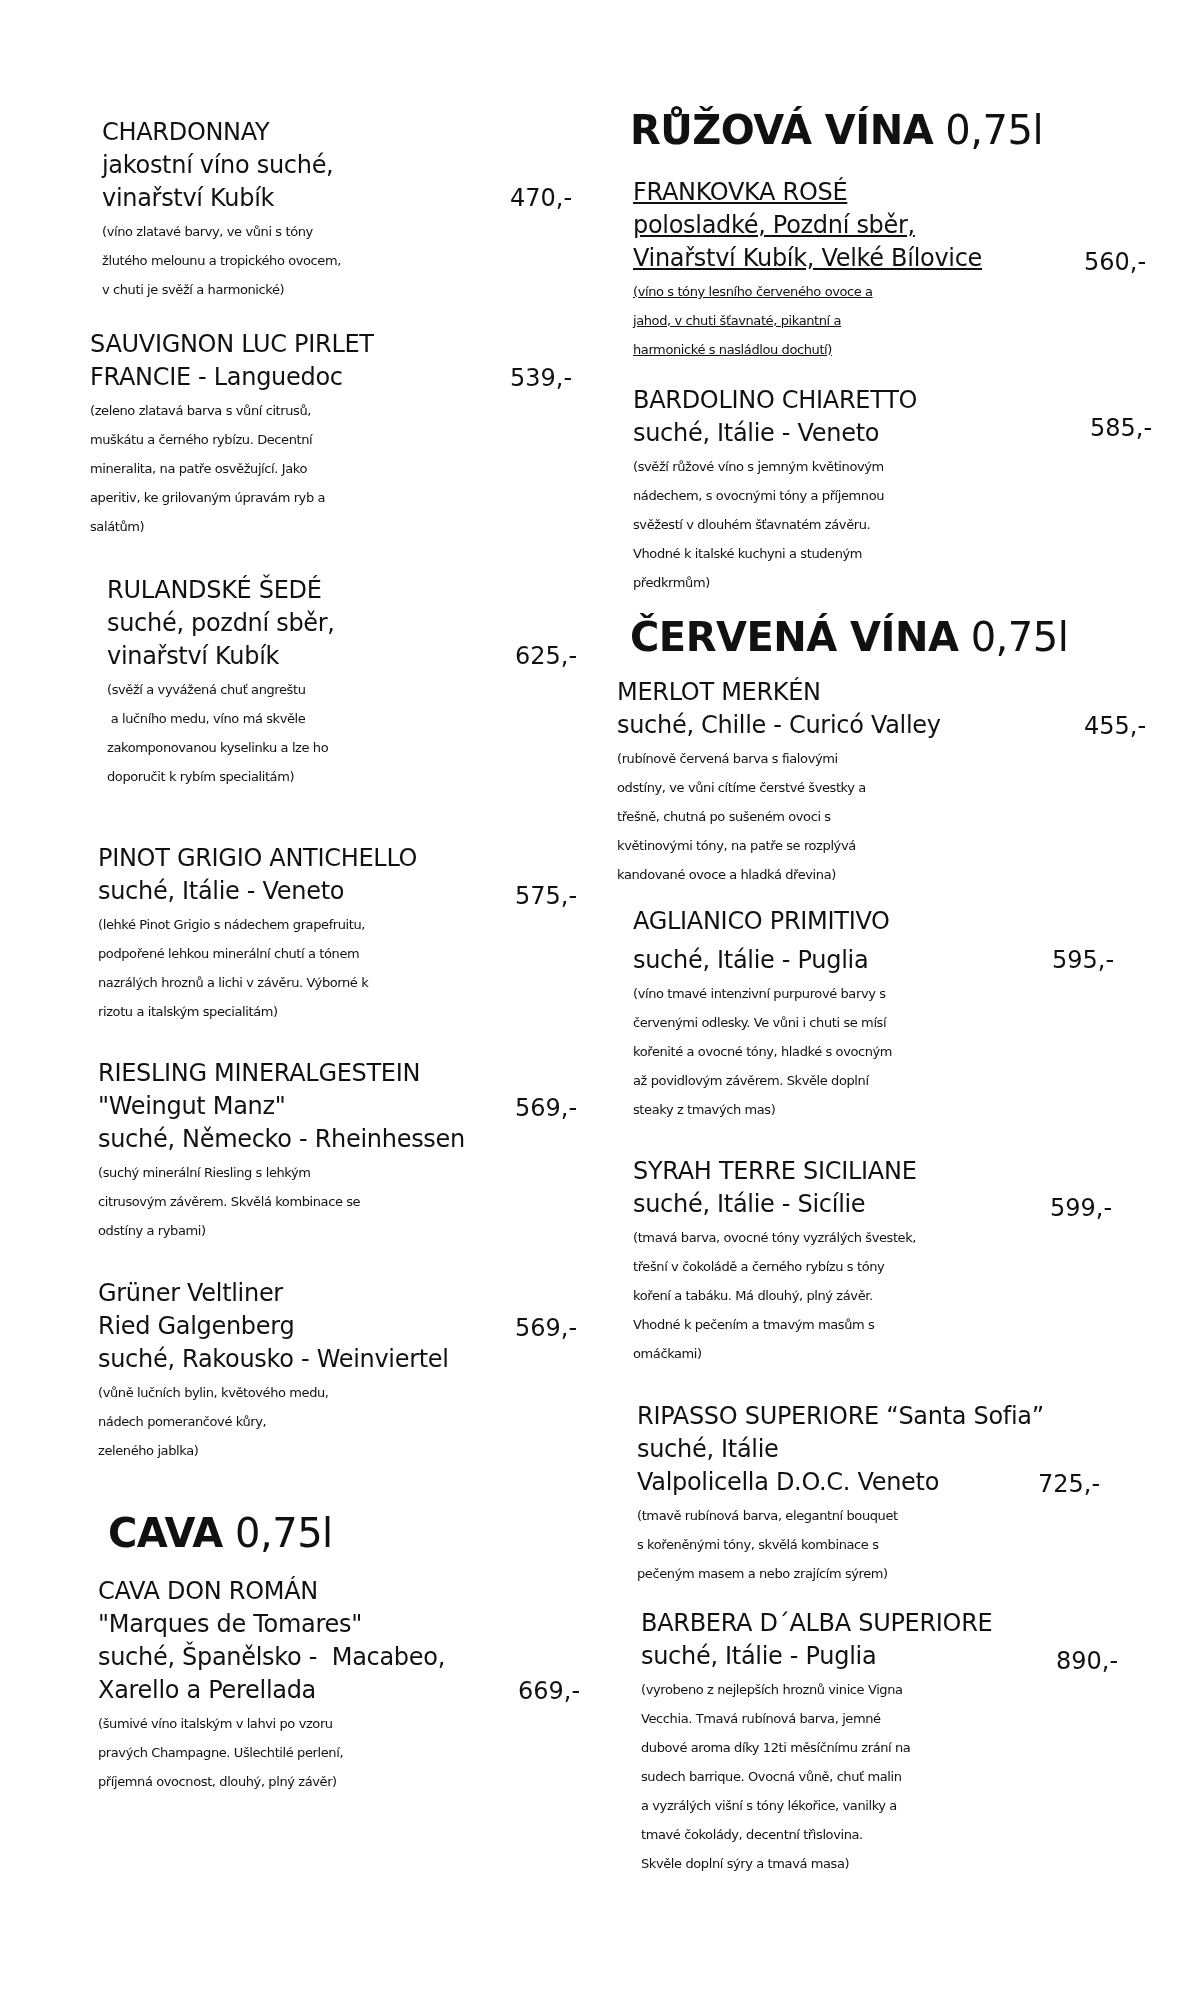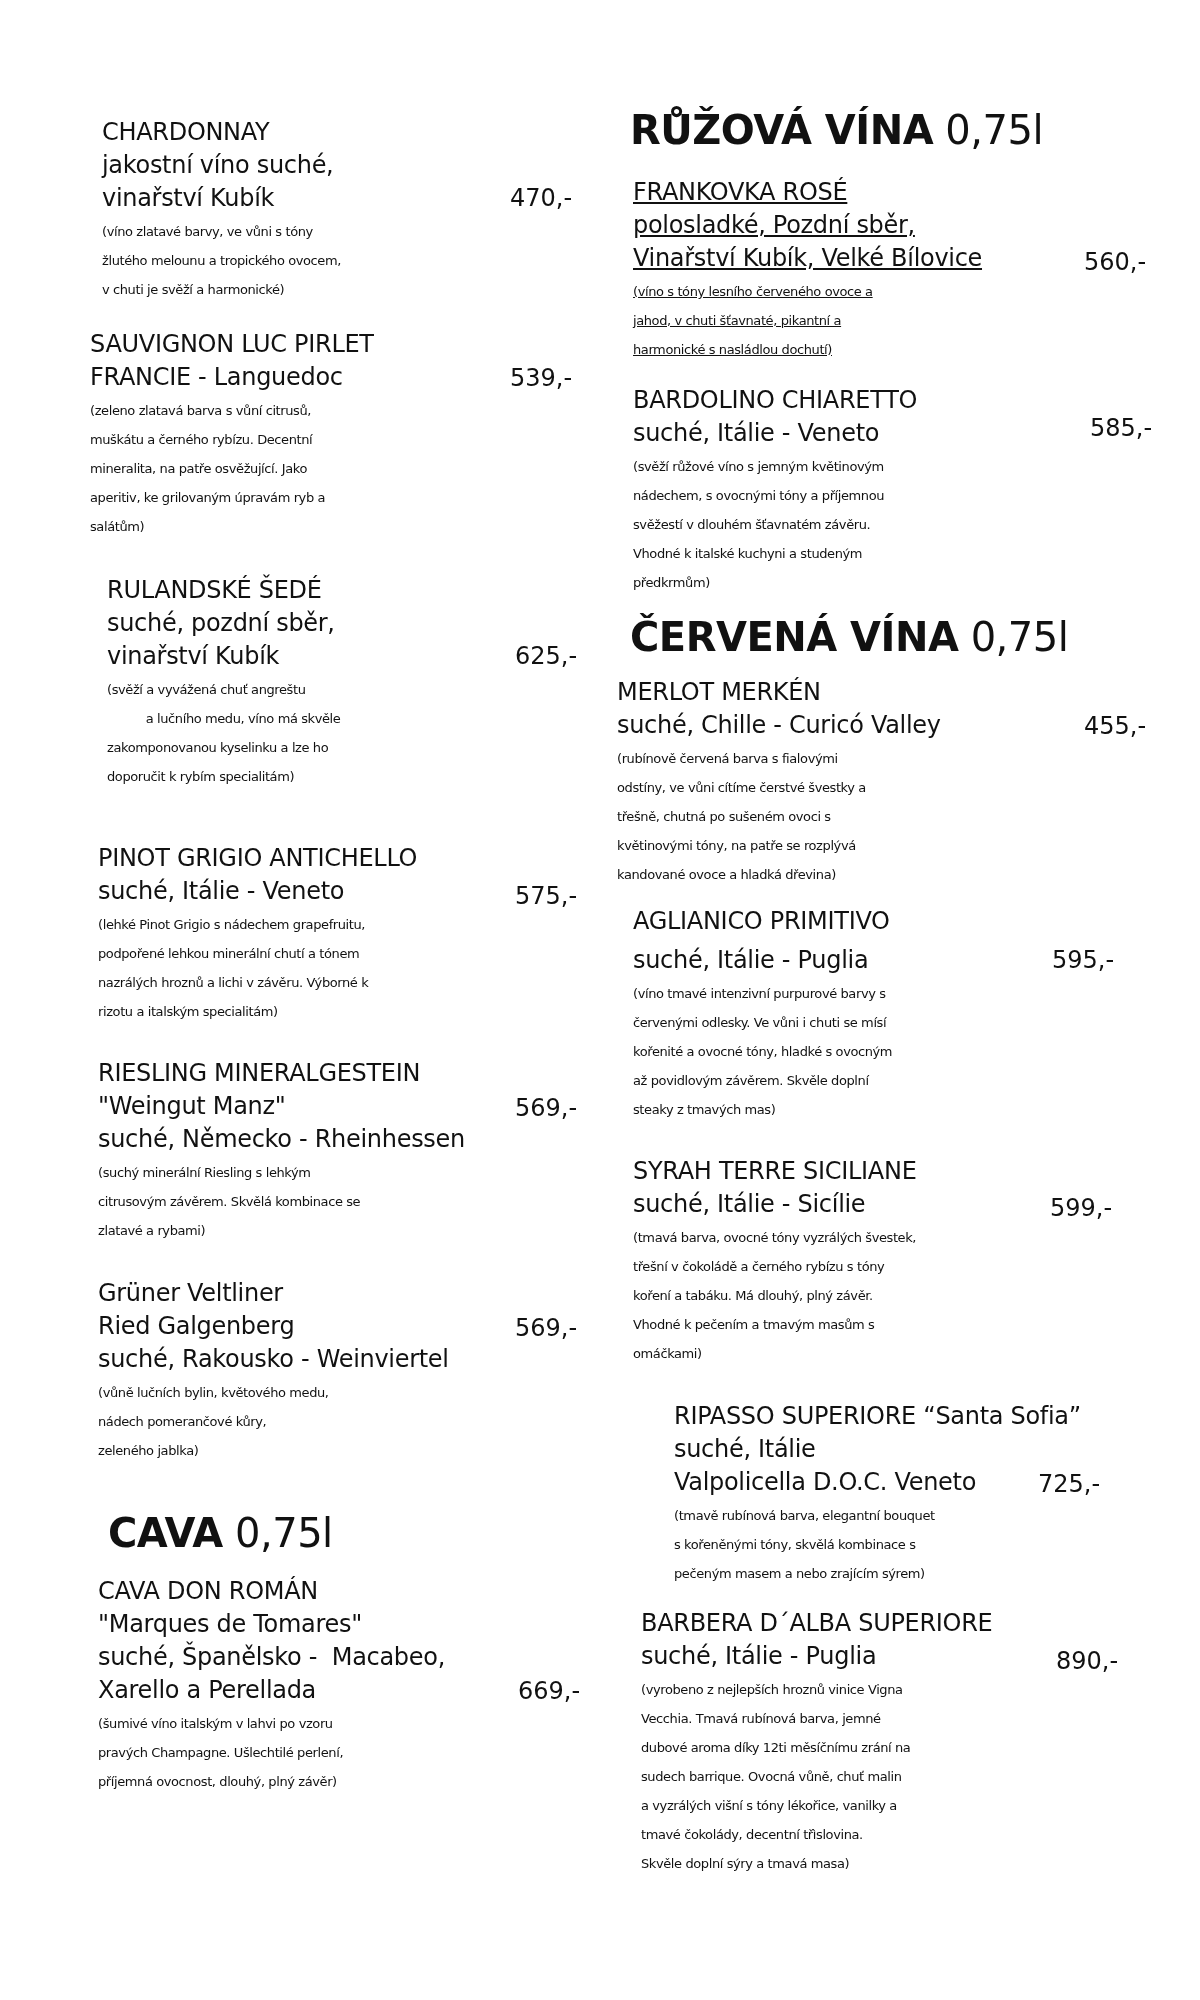--- a/index.html
+++ b/index.html
@@ -40,21 +40,21 @@
   </div>
 </div>
 <div class="price" style="left:510px; top:362px;">539,-</div>
 
 <div class="block" style="left:107px; top:574px;">
   <div class="line">RULANDSKÉ ŠEDÉ</div>
   <div class="line">suché, pozdní sběr,</div>
   <div class="line">vinařství Kubík</div>
   <div class="desc">
     <div>(svěží a vyvážená chuť angreštu</div>
-    <div style="white-space:pre;margin-left:35px;"> a lučního medu, víno má skvěle</div>
+    <div style="white-space:pre;"> a lučního medu, víno má skvěle</div>
     <div>zakomponovanou kyselinku a lze ho</div>
     <div>doporučit k rybím specialitám)</div>
   </div>
 </div>
 <div class="price" style="left:515px; top:640px;">625,-</div>
 
 <div class="block" style="left:98px; top:842px;">
   <div class="line">PINOT GRIGIO ANTICHELLO</div>
   <div class="line">suché, Itálie - Veneto</div>
   <div class="desc">
@@ -66,21 +66,21 @@
 </div>
 <div class="price" style="left:515px; top:880px;">575,-</div>
 
 <div class="block" style="left:98px; top:1057px;">
   <div class="line">RIESLING MINERALGESTEIN</div>
   <div class="line">"Weingut Manz"</div>
   <div class="line">suché, Německo - Rheinhessen</div>
   <div class="desc">
     <div>(suchý minerální Riesling s lehkým</div>
     <div>citrusovým závěrem. Skvělá kombinace se</div>
-    <div>zlatavé a rybami)</div>
+    <div>odstíny a rybami)</div>
   </div>
 </div>
 <div class="price" style="left:515px; top:1092px;">569,-</div>
 
 <div class="block" style="left:98px; top:1277px;">
   <div class="line">Grüner Veltliner</div>
   <div class="line">Ried Galgenberg</div>
   <div class="line">suché, Rakousko - Weinviertel</div>
   <div class="desc">
     <div>(vůně lučních bylin, květového medu,</div>
@@ -175,21 +175,21 @@
   <div class="desc">
     <div>(tmavá barva, ovocné tóny vyzrálých švestek,</div>
     <div>třešní v čokoládě a černého rybízu s tóny</div>
     <div>koření a tabáku. Má dlouhý, plný závěr.</div>
     <div>Vhodné k pečením a tmavým masům s</div>
     <div>omáčkami)</div>
   </div>
 </div>
 <div class="price" style="left:1050px; top:1192px;">599,-</div>
 
-<div class="block" style="left:637px; top:1400px;margin-left:37px;">
+<div class="block" style="left:637px; top:1400px;">
   <div class="line">RIPASSO SUPERIORE “Santa Sofia”</div>
   <div class="line">suché, Itálie</div>
   <div class="line">Valpolicella D.O.C. Veneto</div>
   <div class="desc">
     <div>(tmavě rubínová barva, elegantní bouquet</div>
     <div>s kořeněnými tóny, skvělá kombinace s</div>
     <div>pečeným masem a nebo zrajícím sýrem)</div>
   </div>
 </div>
 <div class="price" style="left:1038px; top:1468px;">725,-</div>

